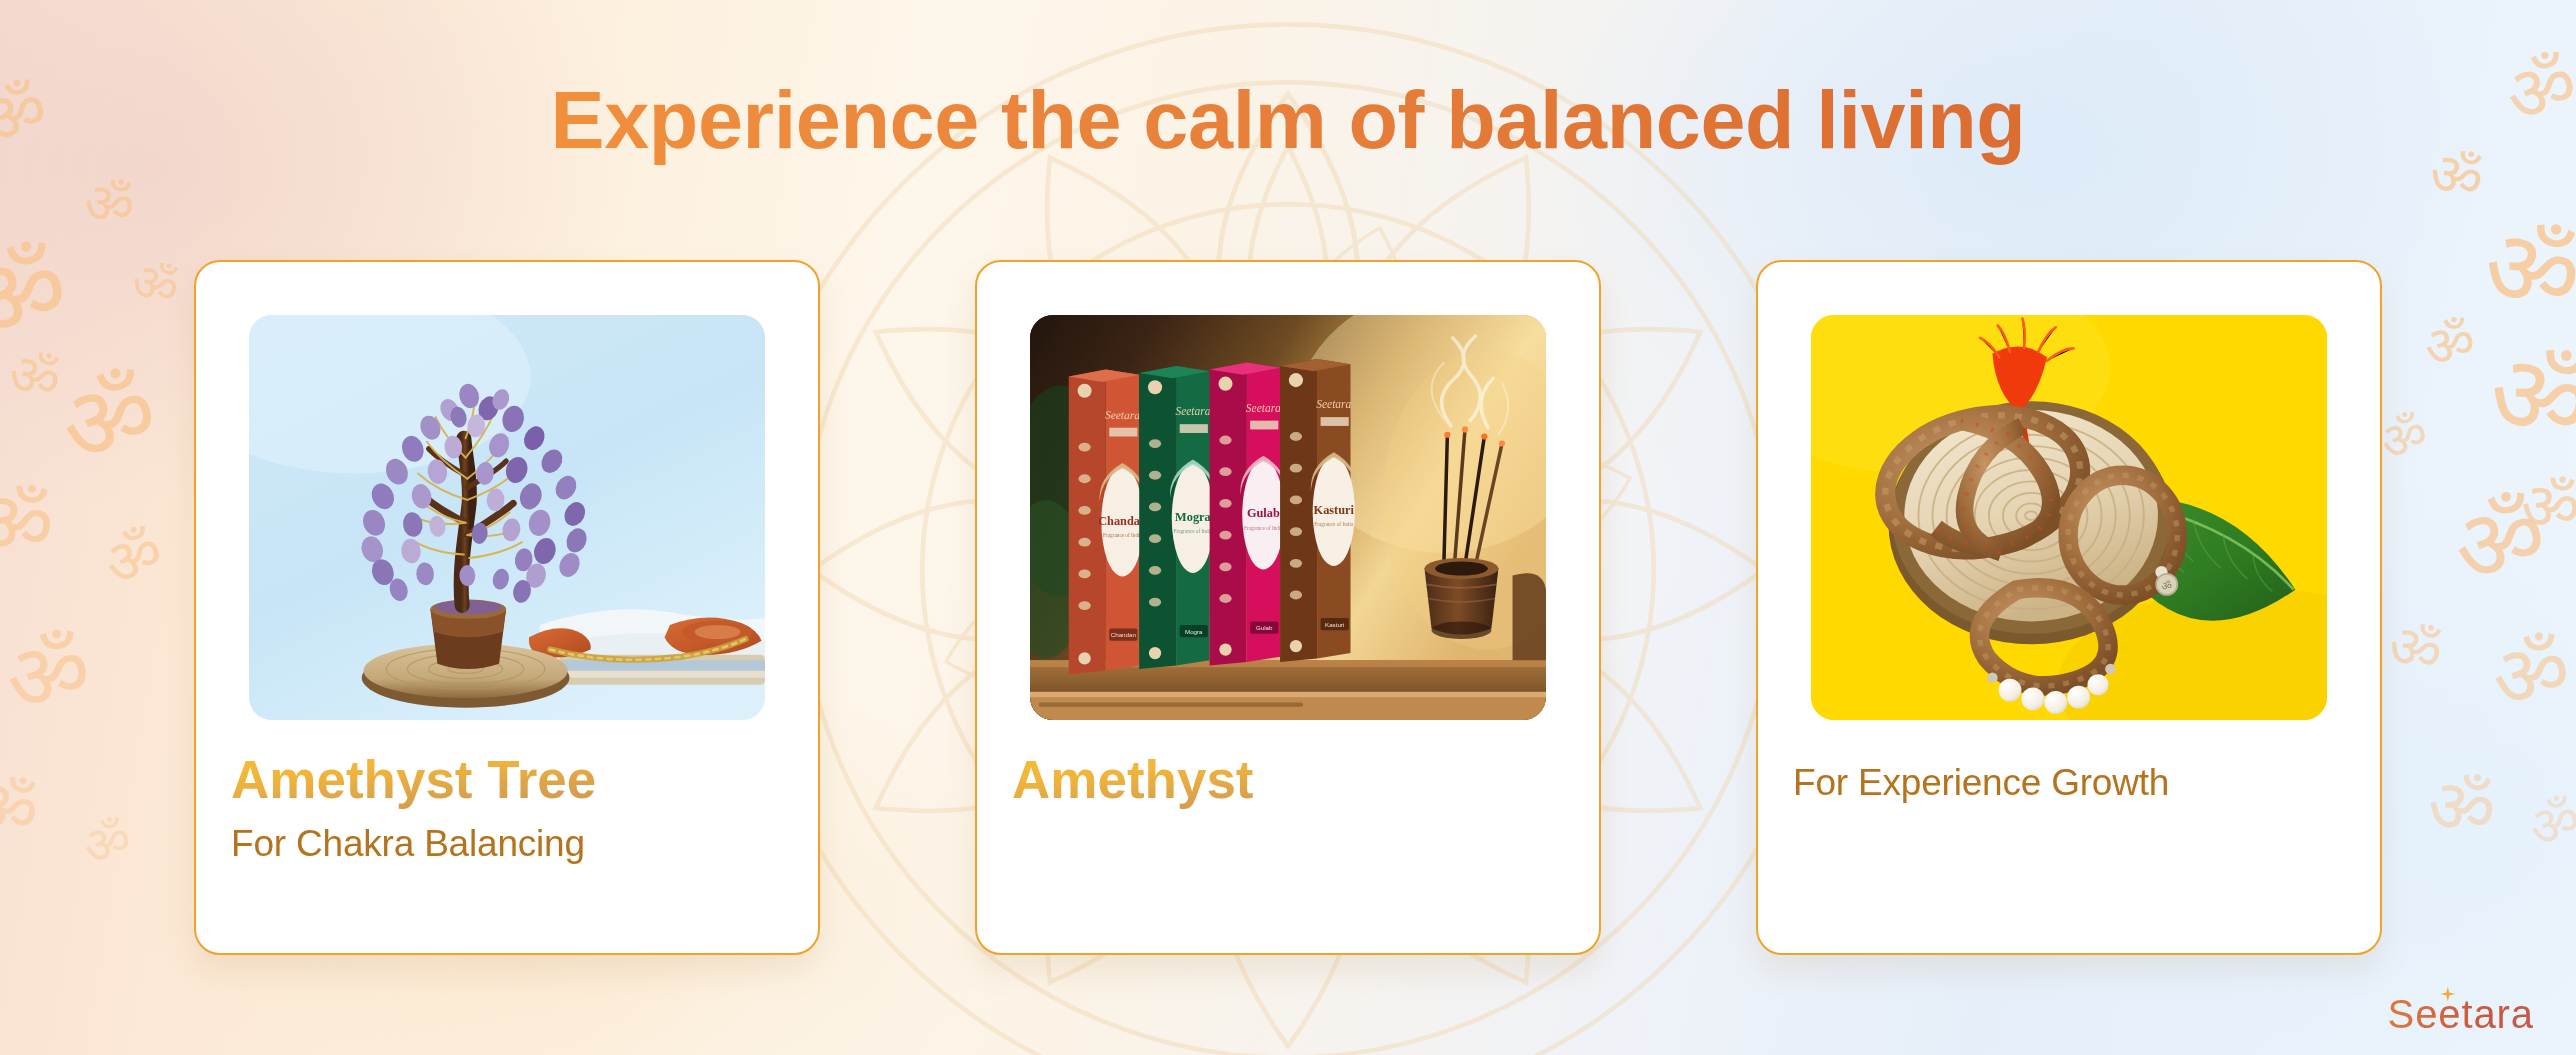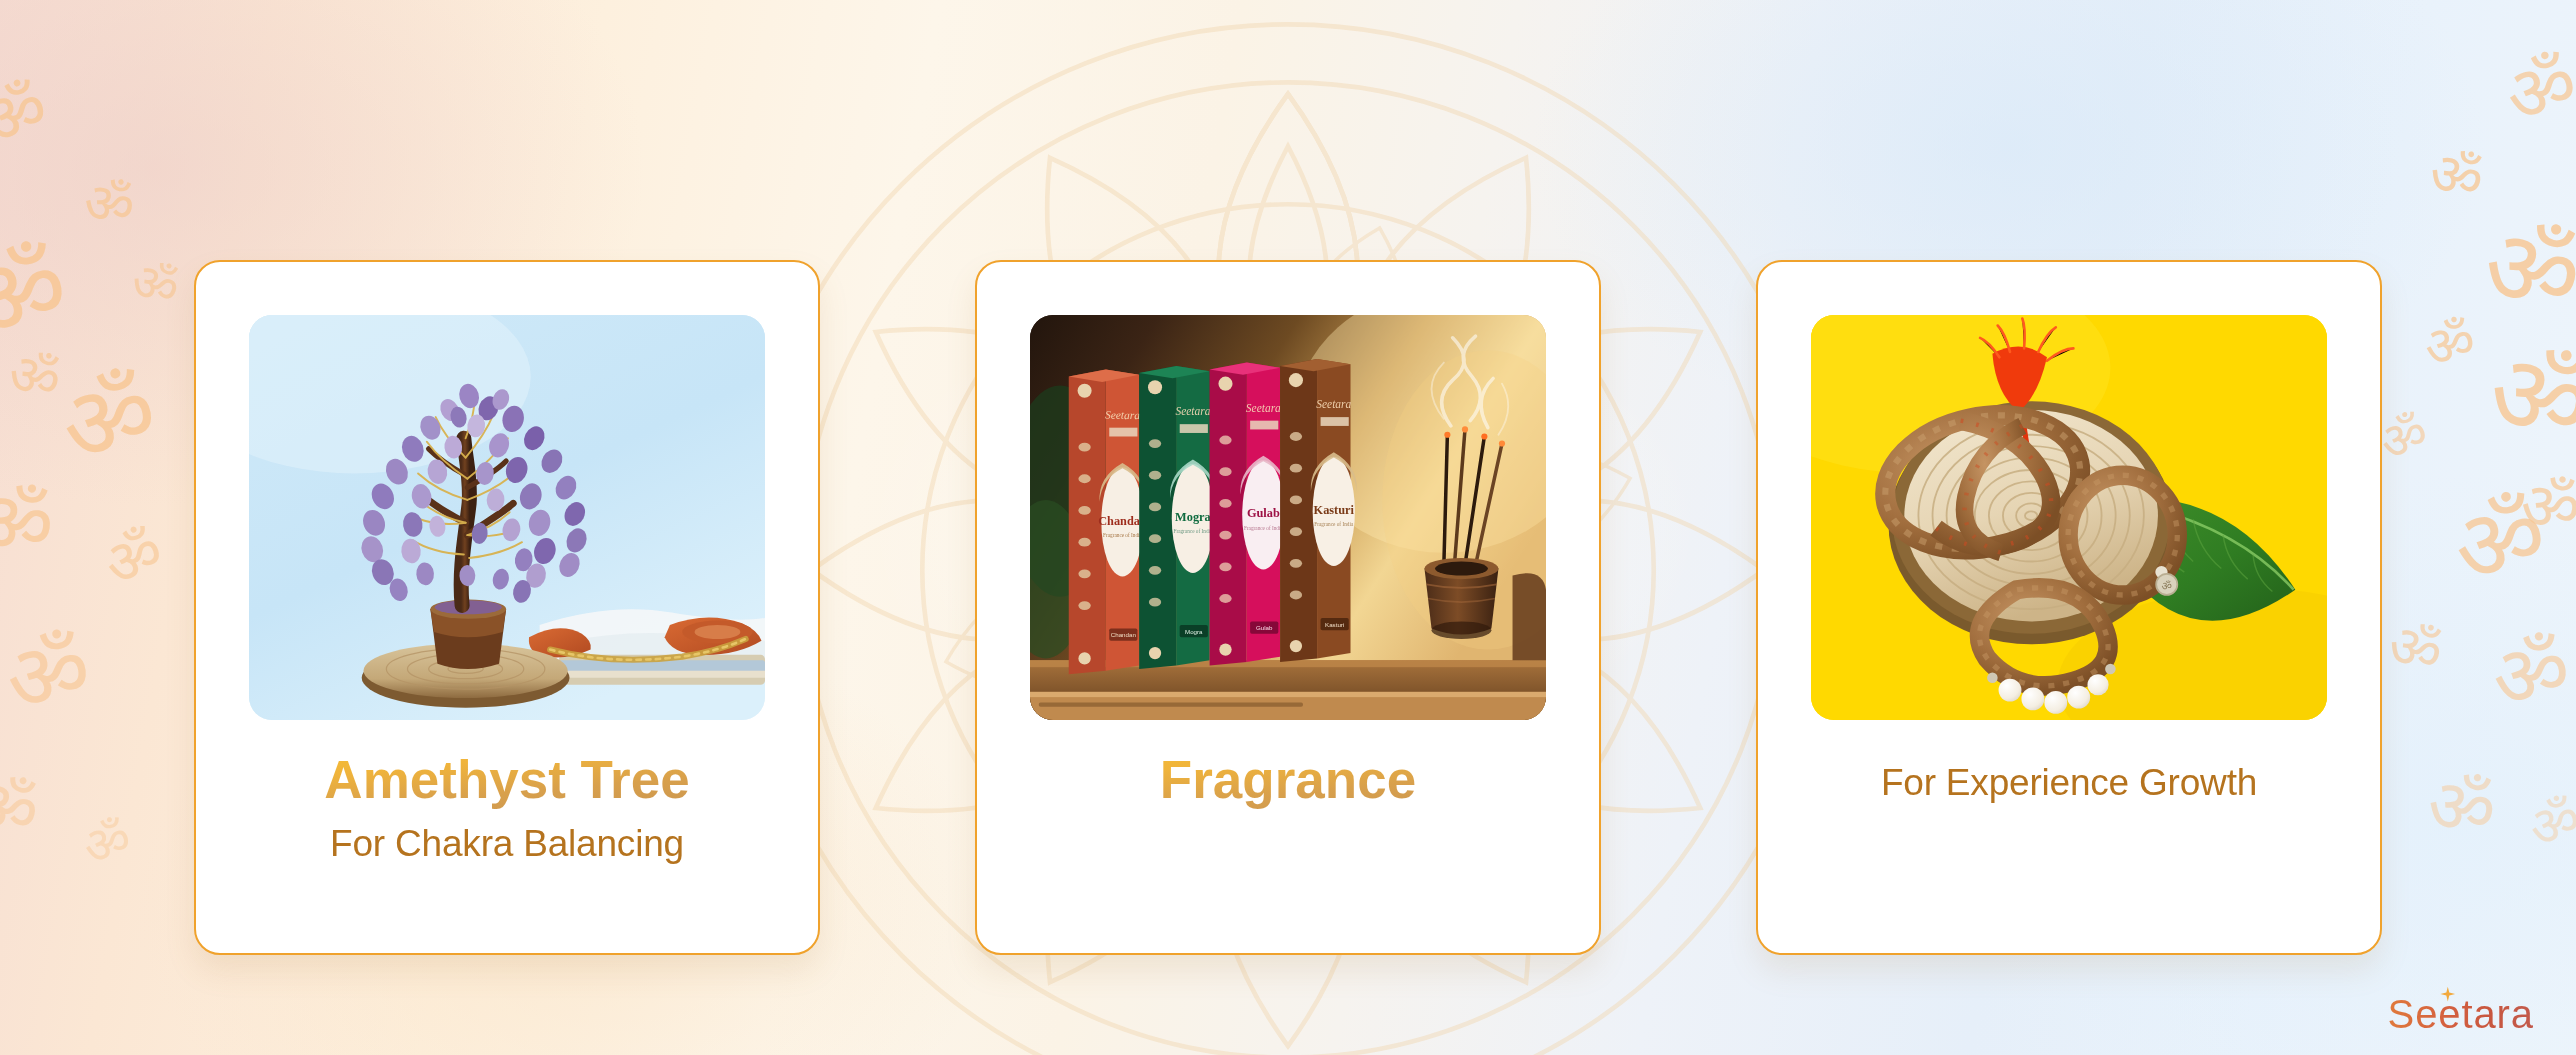--- a/index.html
+++ b/index.html
@@ -102,21 +102,20 @@
   .card-media {
     width:516px;
     height:405px;
     border-radius:23px;
     overflow:hidden;
     position:relative;
     flex:none;
   }
   .card-text {
     width:100%;
-    text-align:center;
     margin-top:30px;
   }
   .card-title {
     font-size:53px;
     font-weight:700;
     line-height:1.15;
     background:linear-gradient(175deg, #f7c033 0%, #f0b43b 30%, #d8a04c 62%, #c79351 100%);
     -webkit-background-clip:text;
     background-clip:text;
     color:transparent;
@@ -300,20 +299,21 @@
     <span class="om" style="left:2490px; top:345px;  font-size:109px; transform:rotate(14deg);  opacity:.78;">ॐ</span>
     <span class="om" style="left:2381px; top:413px;  font-size:51px;  transform:rotate(-16deg); opacity:.6;">ॐ</span>
     <span class="om" style="left:2521px; top:475px;  font-size:65px;  transform:rotate(6deg);   opacity:.68;">ॐ</span>
     <span class="om" style="left:2455px; top:493px;  font-size:99px; transform:rotate(-10deg); opacity:.74;">ॐ</span>
     <span class="om" style="left:2389px; top:621px;  font-size:58px;  transform:rotate(18deg);  opacity:.6;">ॐ</span>
     <span class="om" style="left:2493px; top:633px;  font-size:84px;  transform:rotate(-6deg);  opacity:.6;">ॐ</span>
     <span class="om" style="left:2428px; top:771px;  font-size:74px;  transform:rotate(10deg);  opacity:.48;">ॐ</span>
     <span class="om" style="left:2530px; top:797px;  font-size:55px;  transform:rotate(-14deg); opacity:.4;">ॐ</span>
   </div>
 
+  <h1 class="headline">Experience the calm of balanced living</h1>
 
   <div class="cards">
 
     <div class="card">
       <div class="card-media">
         <div class="art1">
           <svg viewBox="0 0 586 460" preserveAspectRatio="xMidYMid slice">
             <defs>
               <linearGradient id="c1sky" x1="0" y1="0" x2="0.6" y2="1">
                 <stop offset="0" stop-color="#cfe9f8"></stop>
@@ -605,21 +605,21 @@
 
             <path d="M548 296 q34 -10 38 16 l0 80 -38 0 Z" fill="#6a4020" opacity=".9"></path>
 
             <rect x="0" y="428" width="586" height="32" fill="#c08a4e"></rect>
             <rect x="0" y="428" width="586" height="6" fill="#e0b277" opacity=".8"></rect>
             <rect x="10" y="440" width="300" height="5" rx="2" fill="#8a5e30" opacity=".75"></rect>
           </svg>
         </div>
       </div>
       <div class="card-text">
-        <div class="card-title">Fragrance</div>
+        <div class="card-title">Amethyst</div>
       </div>
     </div>
 
     <div class="card">
       <div class="card-media">
         <div class="art3">
           <svg viewBox="0 0 586 460" preserveAspectRatio="xMidYMid slice">
             <defs>
               <radialGradient id="c3bead" cx="0.35" cy="0.3" r="0.8">
                 <stop offset="0" stop-color="#c59463"></stop>

